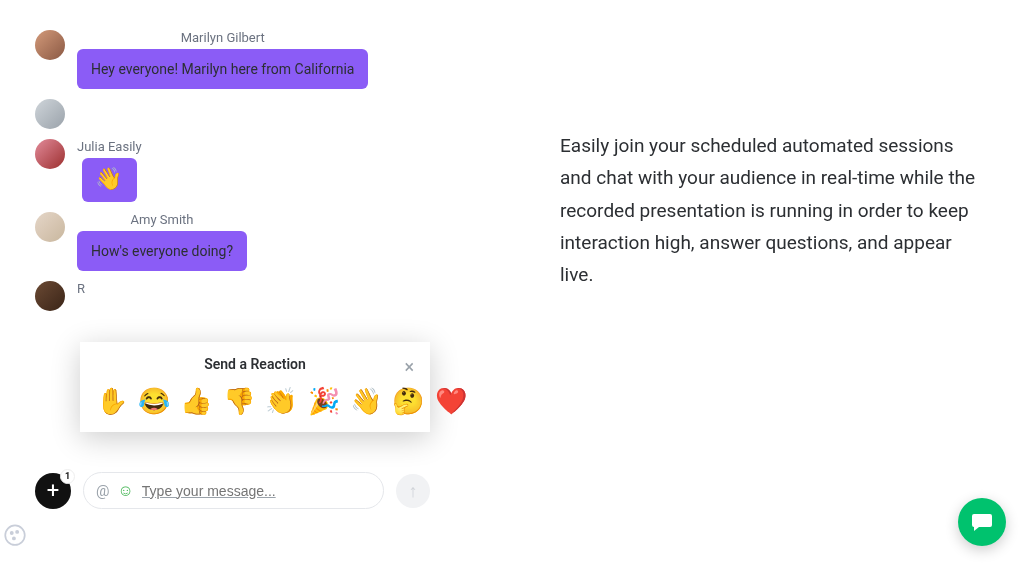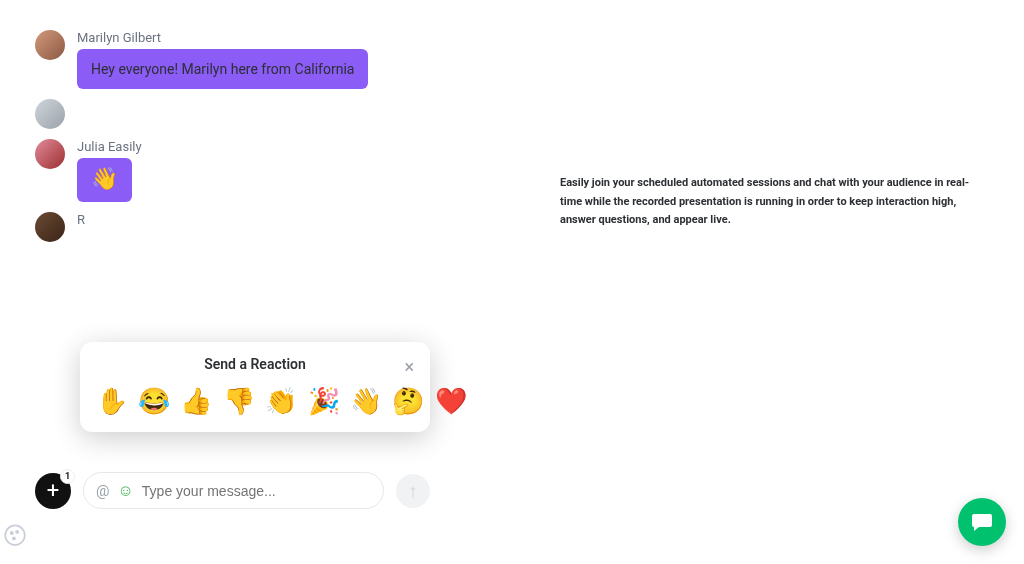--- a/index.html
+++ b/index.html
@@ -10,21 +10,21 @@
       background: #fff;
       position: relative;
       overflow: hidden;
     }
     .container { display: flex; width: 100%; height: 100%; }
     .left-panel { width: 460px; padding: 30px 20px 20px 35px; position: relative; }
     .right-panel { flex: 1; padding: 130px 40px 0 100px; }
 
     
     .chat-list { display: flex; flex-direction: column; gap: 10px; }
-    .msg-row { display:flex; align-items:flex-start; gap:12px; }
+    .msg-row { display:flex; align-items:flex-start; gap:12px;text-align:center; }
     .avatar {
       width:30px; height:30px; border-radius:50%; flex-shrink:0;
       background:#ccc; background-size:cover; background-position:center;
       display:flex; align-items:center; justify-content:center;
       font-size:12px; color:#fff; font-weight:600;
     }
     .a1 { background: linear-gradient(135deg,#d39a7a,#8a5843); }
     .a2 { background: linear-gradient(135deg,#cfd5da,#9aa2aa); }
     .a3 { background: linear-gradient(135deg,#e28b9a,#9c2f2f); }
     .a4 { background: linear-gradient(135deg,#e5d6c8,#c9b79e); }
@@ -34,21 +34,21 @@
       background:#8b5cf6; border-radius:6px;
       padding:10px 14px; font-size:14px; color:#2c2f33;
       line-height:1.45; max-width:320px;
       display:inline-block;
     }
     .emoji-only { font-size:22px; line-height:1; }
 
     
     .reaction-panel {
       position:absolute; left:80px; right:30px; top:342px;
-      background:#fff; border-radius:12px;
+      background:#fff; border-radius:0;
       box-shadow:0 6px 28px rgba(0,0,0,0.20);
       padding:14px 16px 16px;
     }
     .reaction-header { display:flex; align-items:center; justify-content:center; position:relative; margin-bottom:14px; }
     .reaction-title { font-size:14px; font-weight:600; color:#2c2f33; }
     .reaction-close { position:absolute; right:0; top:0; font-size:18px; color:#9aa2aa; cursor:pointer; }
     .reaction-emojis { display:flex; gap:10px; font-size:26px; }
 
     
     .composer-row {
@@ -69,33 +69,34 @@
     .composer {
       flex:1; display:flex; align-items:center; gap:8px;
       background:#fff; border:1px solid #e5e7eb; border-radius:24px;
       padding:8px 12px;
     }
     .at-symbol { color:#9aa2aa; font-size:15px; }
     .smiley { color:#3fb34f; font-size:16px; }
     .composer-input {
       flex:1; border:none; outline:none; font-size:14px; color:#9aa2aa;
       background:transparent;
+      text-decoration:underline;
     }
     .send-btn {
       width:34px; height:34px; border-radius:50%; background:#f1f2f4;
       display:flex; align-items:center; justify-content:center; cursor:pointer;
     }
     .send-arrow { color:#d0d3d8; font-size:18px; transform:rotate(0deg); }
 
     
     .headline {
       font-size:46px; font-weight:800; color:#2b3036; line-height:1.1;
       letter-spacing:-0.5px; margin-bottom:32px;
     }
-    .subcopy { font-size:11px; color:#2c2f33; line-height:1.7; font-weight:700; max-width:430px;margin-top:44px; }
+    .subcopy { font-size:19px; color:#2c2f33; line-height:1.7; font-weight:400; max-width:430px; }
 
     
     .support-bubble {
       position:absolute; right:18px; bottom:18px;
       width:48px; height:48px; border-radius:50%;
       background:#00c26e; display:flex; align-items:center; justify-content:center;
       box-shadow:0 4px 14px rgba(0,0,0,0.2); cursor:pointer;
     }
     .support-bubble svg { width:24px; height:24px; fill:#fff; }
 
@@ -125,20 +126,27 @@
       </div>
 
       <div class="msg-row">
         <div class="avatar a3"></div>
         <div>
           <div class="sender-name">Julia Easily</div>
           <div class="bubble"><span class="emoji-only">👋</span></div>
         </div>
       </div>
 
+      <div class="msg-row">
+        <div class="avatar a4"></div>
+        <div>
+          <div class="sender-name">Amy Smith</div>
+          <div class="bubble">How's everyone doing?</div>
+        </div>
+      </div>
 
       <div class="msg-row">
         <div class="avatar a5"></div>
         <div>
           <div class="sender-name">R</div>
         </div>
       </div>
     </div>
 
     <div class="reaction-panel">

